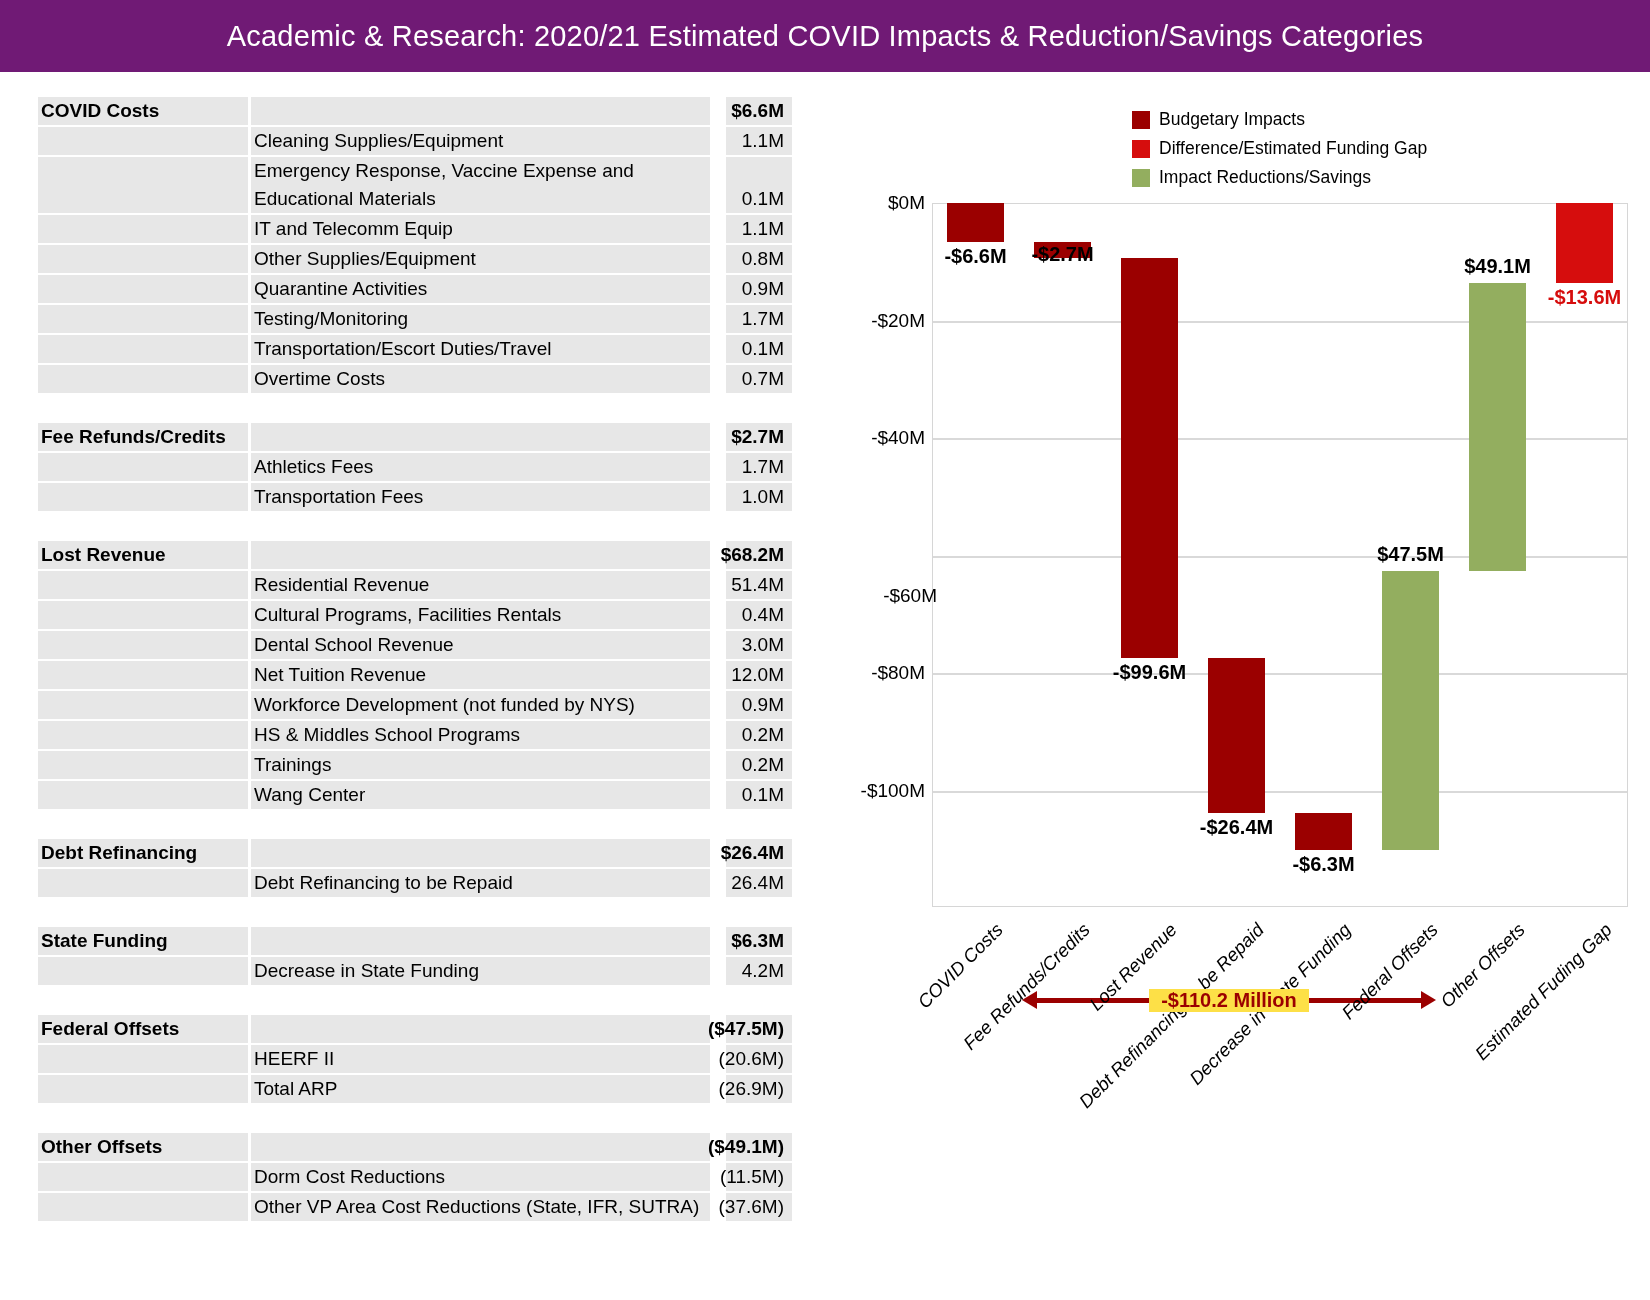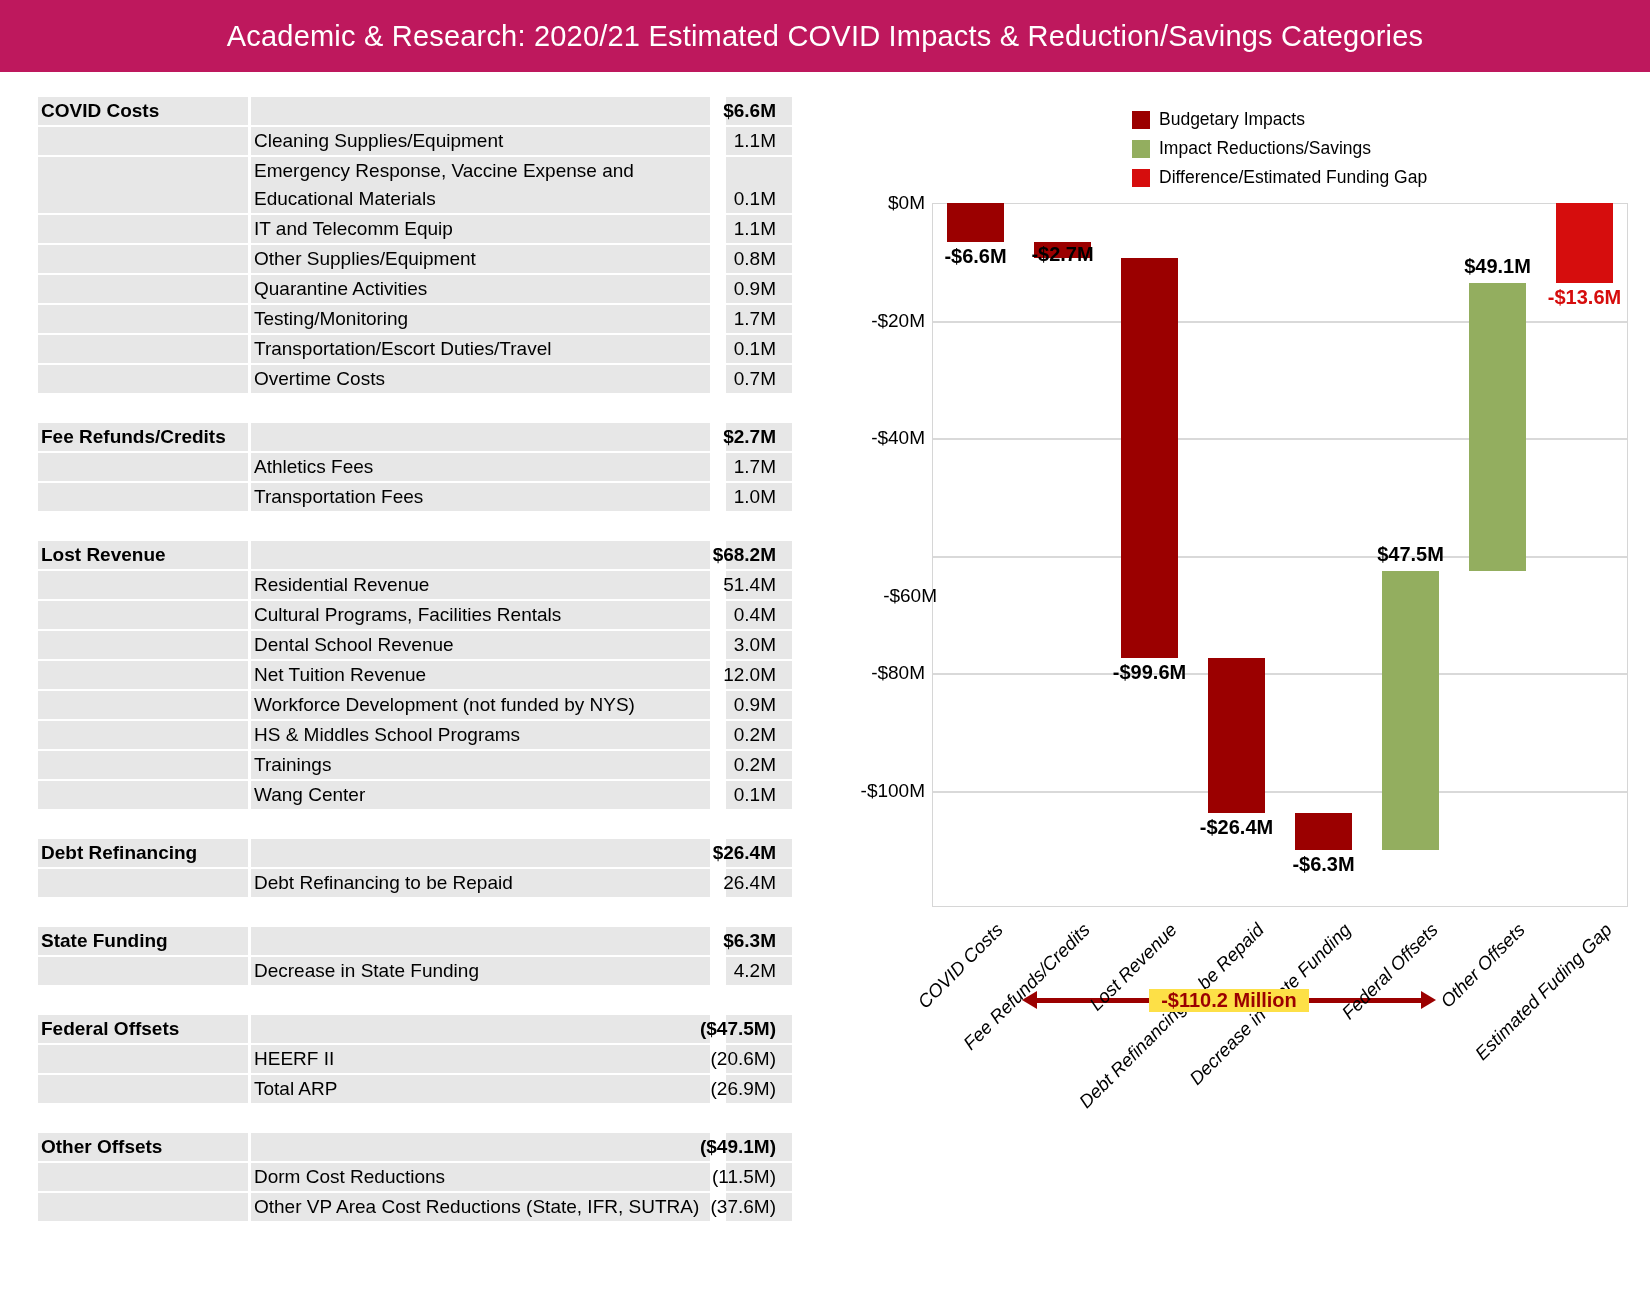--- a/index.html
+++ b/index.html
@@ -4,33 +4,33 @@
 <style>
   html,body{margin:0;padding:0;}
   body{
     width:1650px;height:1300px;position:relative;background:#ffffff;
     font-family:"Liberation Sans", sans-serif;color:#000;
     overflow:hidden;
   }
   
   .title-bar{
     position:absolute;left:0;top:0;width:1650px;height:72px;
-    background:#be185d;display:flex;align-items:center;justify-content:center;
+    background:#701a75;display:flex;align-items:center;justify-content:center;
   }
   .title-bar .title-text{
     color:#fff;font-size:29px;font-weight:400;letter-spacing:.2px;
   }
   
   .table-wrap{position:absolute;left:38px;top:97px;width:754px;}
   .t-section{margin-bottom:30px;}
   .t-row{display:flex;margin-bottom:2px;min-height:28px;}
   .cell{background:#E7E7E7;font-size:19px;line-height:28px;}
   .c1{width:210px;margin-right:3px;padding-left:3px;box-sizing:border-box;}
   .c2{flex:1;margin-right:16px;padding-left:3px;box-sizing:border-box;}
-  .c3{width:66px;text-align:right;padding-right:16px;box-sizing:border-box;
+  .c3{width:66px;text-align:right;padding-right:8px;box-sizing:border-box;
       display:flex;align-items:flex-end;justify-content:flex-end;}
   .t-row.header .c1,.t-row.header .c3{font-weight:bold;}
   
   .chart-wrap{position:absolute;left:845px;top:85px;width:805px;height:1215px;}
   .plot-area{
     position:absolute;left:87px;top:118px;width:696px;height:704px;
     border:1px solid #D6D6D6;background:#fff;box-sizing:border-box;
   }
   .gridline{position:absolute;left:0;width:100%;height:2px;background:#D9D9D9;}
   .y-label{
@@ -254,26 +254,26 @@
     </div>
   </div>
 
 <div class="chart-wrap">
   <div class="legend">
       <div class="legend-item">
         <div class="legend-swatch" style="background: rgb(155, 0, 0);"></div>
         <div class="legend-label">Budgetary Impacts</div>
       </div>
       <div class="legend-item">
+        <div class="legend-swatch" style="background: rgb(214, 13, 13);"></div>
+        <div class="legend-label">Difference/Estimated Funding Gap</div>
+      </div>
+      <div class="legend-item">
         <div class="legend-swatch" style="background: rgb(147, 174, 95);"></div>
         <div class="legend-label">Impact Reductions/Savings</div>
-      </div>
-      <div class="legend-item">
-        <div class="legend-swatch" style="background: rgb(214, 13, 13);"></div>
-        <div class="legend-label">Difference/Estimated Funding Gap</div>
       </div>
     </div>
   <div class="plot-area">
     <div class="gap-arrow">
       <div class="head-left"></div>
       <div class="arrow-line"></div>
       <div class="arrow-text">-$110.2 Million</div>
       <div class="head-right"></div>
     </div>
   <div class="gridline" style="top: 116.5px;"></div>

